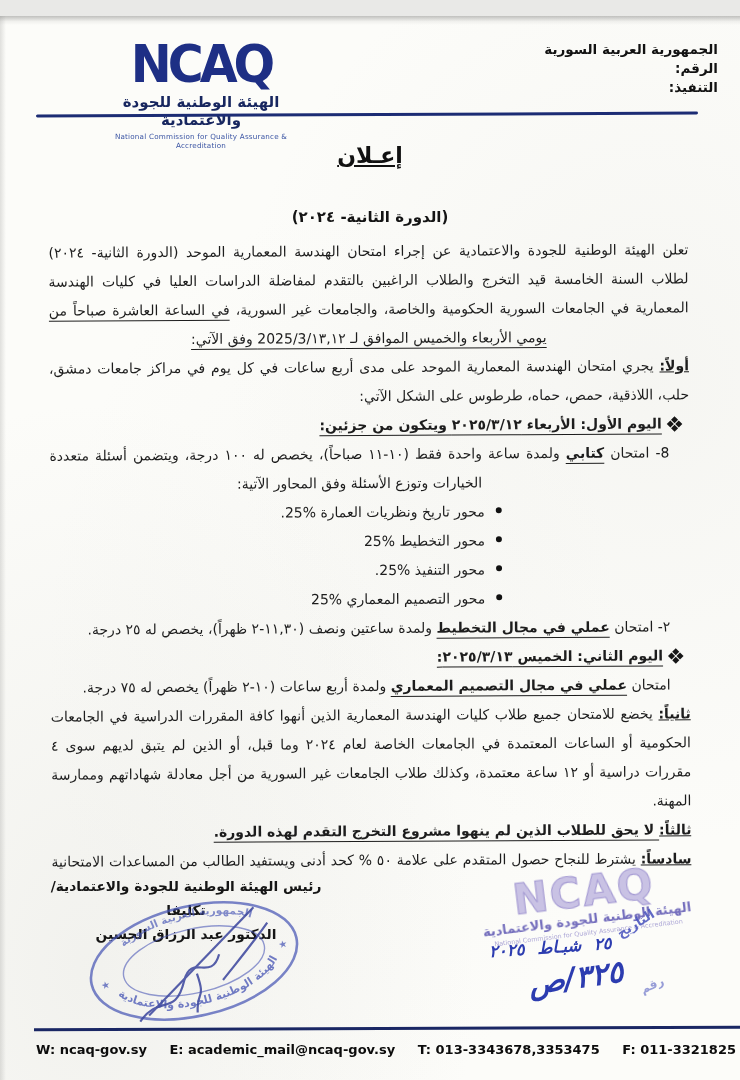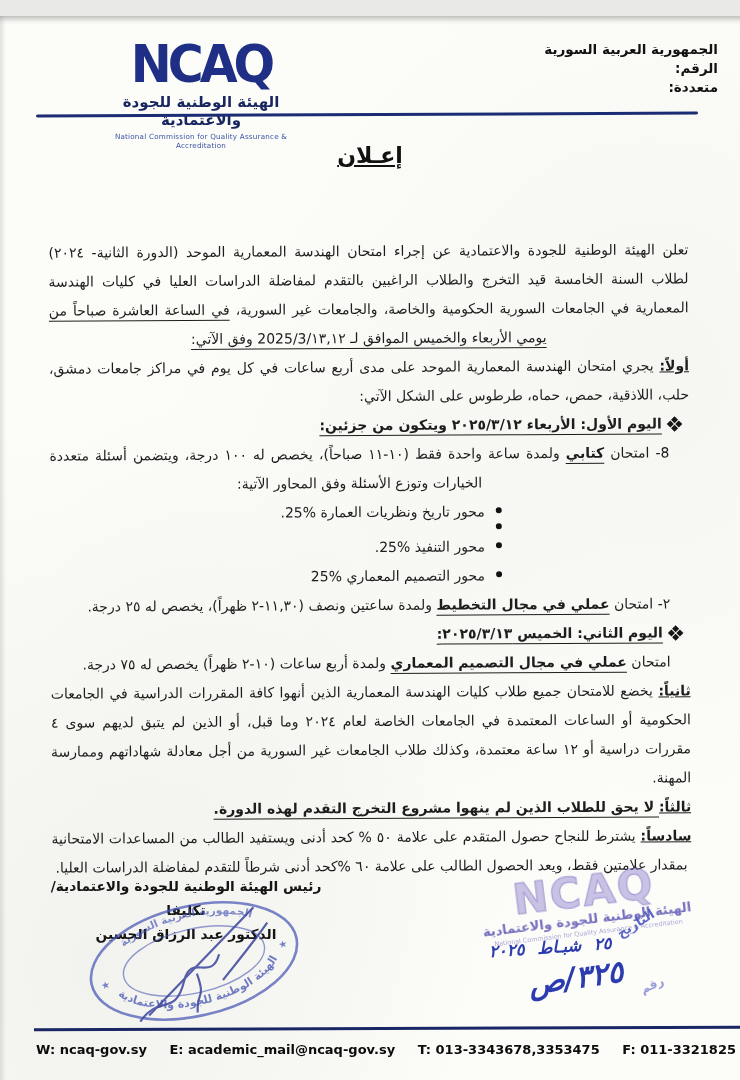--- a/index.html
+++ b/index.html
@@ -94,25 +94,26 @@
   <div class="edge-left"></div>
 
   <div class="logo">
     <div class="logo-mark">NCAQ</div>
     <div class="logo-ar">الهيئة الوطنية للجودة والاعتمادية</div>
     <div class="logo-en">National Commission for Quality Assurance &amp; Accreditation</div>
   </div>
   <div class="hdr-right">
     <div>الجمهورية العربية السورية</div>
     <div>الرقم:</div>
-    <div>متعددة:</div>
+    <div>التنفيذ:</div>
   </div>
   <div class="hdr-rule"></div>
 
   <div class="doc-title">إعـلان</div>
+  <div class="doc-sub2">(الدورة الثانية- ٢٠٢٤)</div>
 
   <main class="body">
     <p class="center-last"><span>تعلن الهيئة الوطنية للجودة والاعتمادية عن إجراء امتحان الهندسة المعمارية الموحد (الدورة الثانية- ٢٠٢٤) لطلاب السنة الخامسة قيد التخرج والطلاب الراغبين بالتقدم لمفاضلة الدراسات العليا في كليات الهندسة المعمارية في الجامعات السورية الحكومية والخاصة، والجامعات غير السورية، </span><span class="u">في الساعة العاشرة صباحاً من يومي الأربعاء والخميس الموافق لـ 2025/3/١٣,١٢ وفق الآتي:</span></p>
 
     <p><b class="lbl">أولاً:</b><span> يجري امتحان الهندسة المعمارية الموحد على مدى أربع ساعات في كل يوم في مراكز جامعات دمشق، حلب، اللاذقية، حمص، حماه، طرطوس على الشكل الآتي:</span></p>
 
     <div class="dayhead">
       <span class="qd">
           <span></span>
           <span></span>
@@ -124,20 +125,21 @@
 
     <p class="indent1 center-last"><span>8- امتحان </span><span class="u b">كتابي</span><span> ولمدة ساعة واحدة فقط (١٠-١١ صباحاً)، يخصص له ١٠٠ درجة، ويتضمن أسئلة متعددة الخيارات وتوزع الأسئلة وفق المحاور الآتية:</span></p>
 
     <div>
       <div class="brow">
           <span class="dot"></span>
           <span>محور تاريخ ونظريات العمارة %25.</span>
         </div>
       <div class="brow">
           <span class="dot"></span>
+          <span>محور التخطيط %25</span>
         </div>
       <div class="brow">
           <span class="dot"></span>
           <span>محور التنفيذ %25.</span>
         </div>
       <div class="brow">
           <span class="dot"></span>
           <span>محور التصميم المعماري %25</span>
         </div>
     </div>

